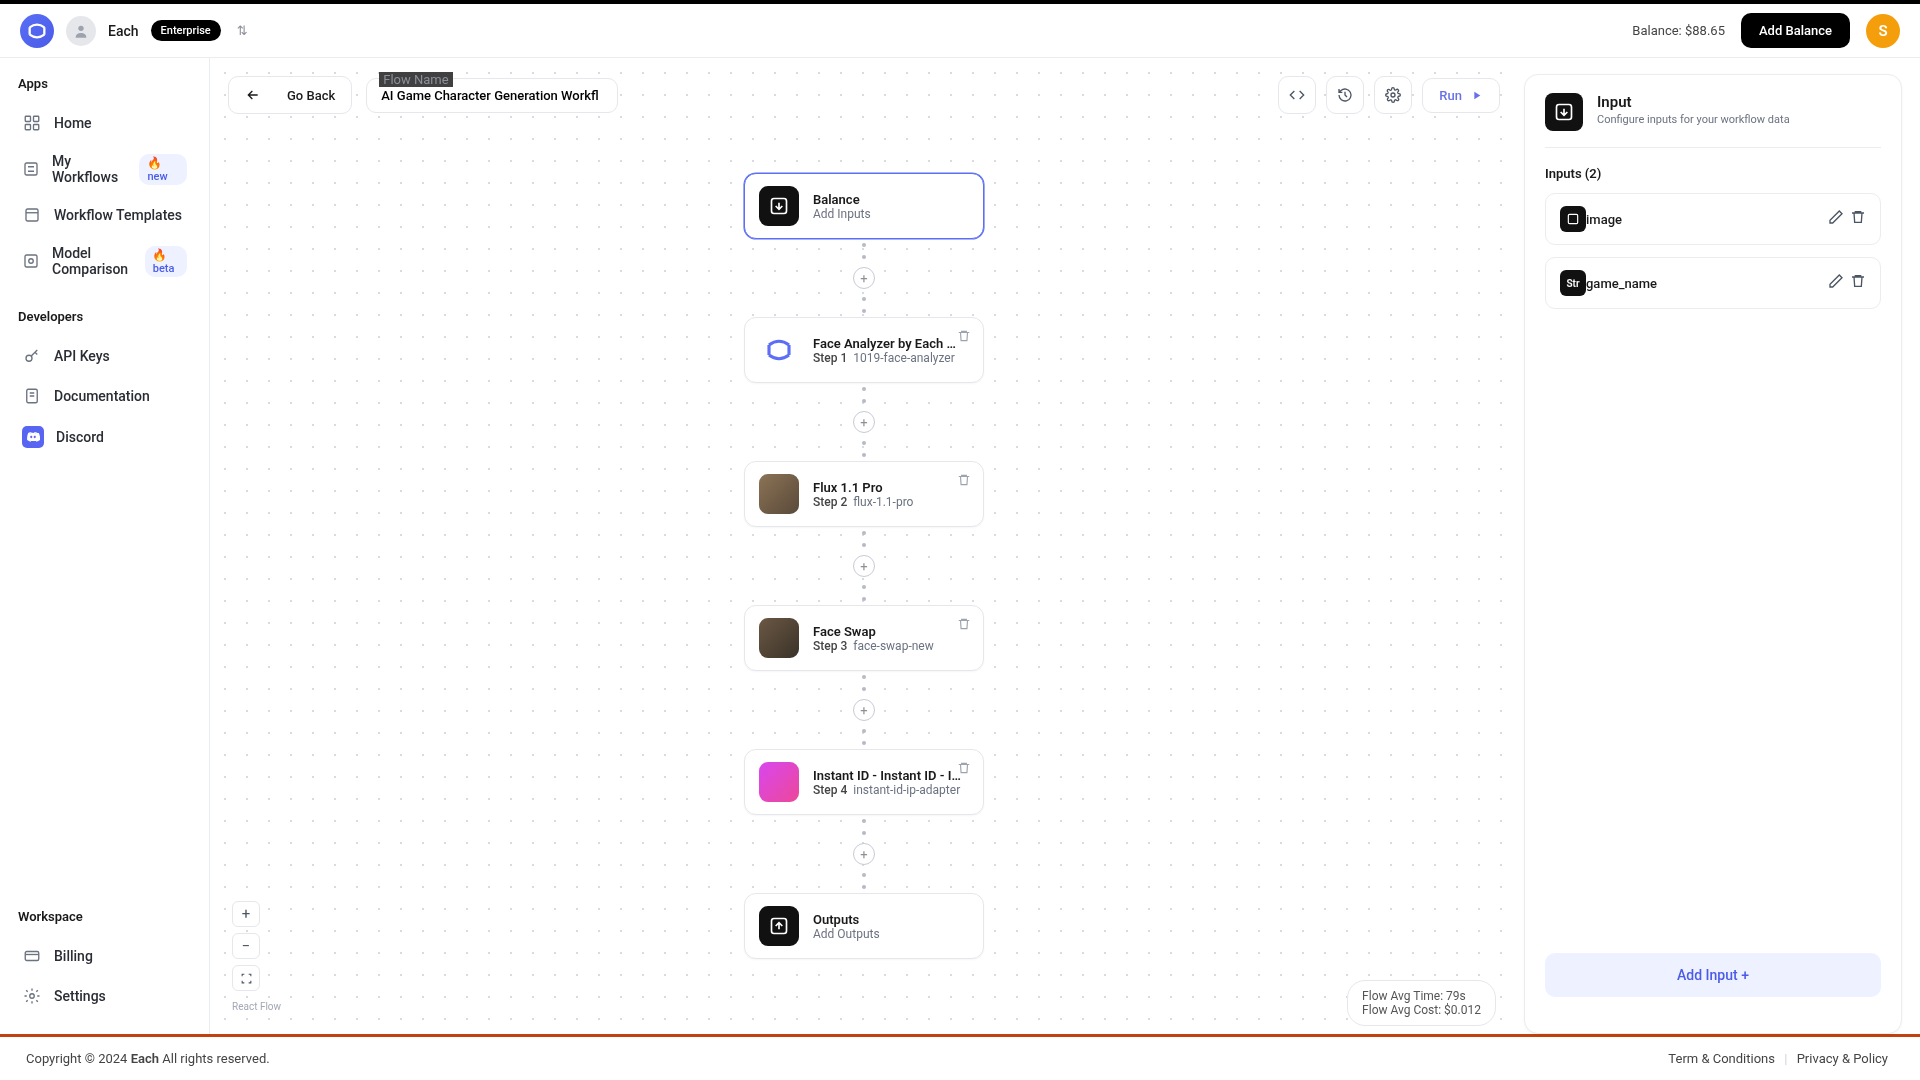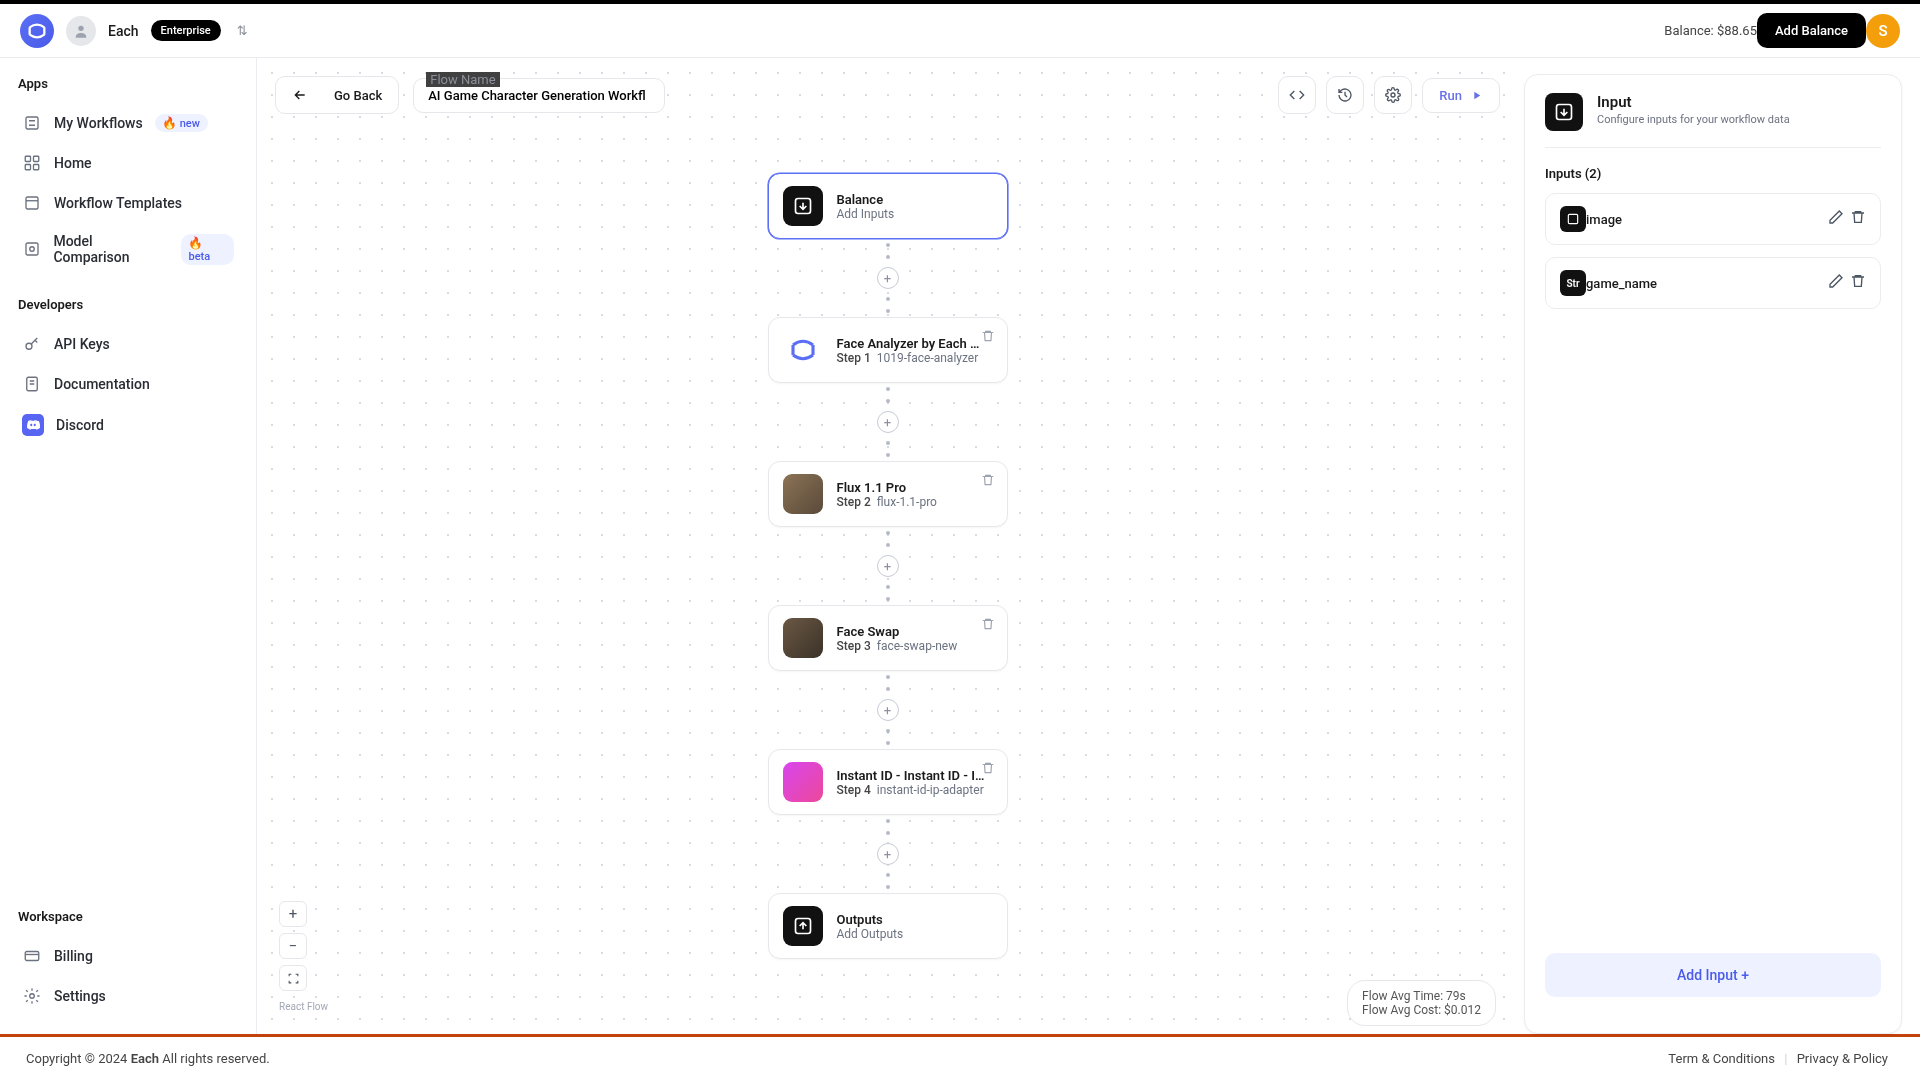--- a/index.html
+++ b/index.html
@@ -6,26 +6,26 @@
 body { background: #fff; color: #1a1a1a; width: 1920px; height: 1080px; overflow: hidden; transform-origin: top left; }
 .top-band { height: 4px; background: #000; }
 .header { height: 54px; display: flex; align-items: center; justify-content: space-between; padding: 0 20px; border-bottom: 1px solid #eaecef; }
 .header-left { display: flex; align-items: center; gap: 12px; }
 .logo { width: 34px; height: 34px; background: linear-gradient(135deg,#5b6ef5,#4a5ce8); border-radius: 50%; display: flex; align-items: center; justify-content: center; }
 .logo svg { width: 22px; height: 22px; }
 .user-circle { width: 30px; height: 30px; border-radius: 50%; background: #e5e7eb; display: flex; align-items: center; justify-content: center; color: #9ca3af; }
 .org-name { font-size: 14px; font-weight: 500; }
 .badge-dark { background: #000; color: #fff; font-size: 11px; padding: 4px 10px; border-radius: 12px; font-weight: 500; }
 .updown { color: #8b8f9a; font-size: 13px; margin-left: 4px; }
-.header-right { display: flex; align-items: center; }
+.header-right { display: flex; align-items: center; gap: 16px; }
 .balance-text { font-size: 13px; color: #444; }
 .btn-black { background: #000; color: #fff; border: none; padding: 10px 18px; border-radius: 10px; font-size: 13px; font-weight: 500; cursor: pointer; }
 .avatar { width: 34px; height: 34px; border-radius: 50%; background: #f59e0b; color: #fff; display: flex; align-items: center; justify-content: center; font-weight: 600; font-size: 15px; }
 .layout { display: flex; height: calc(100% - 58px - 46px); }
-.sidebar { width: 257px; border-right: 1px solid #eaecef; padding: 18px 14px; display: flex; flex-direction: column; }
+.sidebar { width: 210px; border-right: 1px solid #eaecef; padding: 18px 14px; display: flex; flex-direction: column; }
 .side-section-title { font-size: 13px; font-weight: 600; color: #1a1a1a; margin-bottom: 12px; padding-left: 4px; }
 .side-item { display: flex; align-items: center; gap: 12px; padding: 10px 8px; border-radius: 8px; cursor: pointer; color: #2a2d34; font-size: 14px; font-weight: 500; }
 .side-icon { width: 20px; height: 20px; color: #6b7280; display: flex; align-items: center; justify-content: center; }
 .pill { font-size: 11px; padding: 2px 8px; border-radius: 10px; background: #eef1ff; color: #4a5ce8; font-weight: 500; }
 .pill-beta { background: #eef1ff; color: #4a5ce8; }
 .fire { font-size: 12px; margin-right: 2px; }
 .discord-icon { background: #5865f2; width: 22px; height: 22px; border-radius: 5px; display: flex; align-items: center; justify-content: center; color: #fff; font-size: 12px; }
 .side-spacer { flex: 1; }
 .side-gap { height: 22px; }
 
@@ -112,37 +112,37 @@
   </div>
 </div>
 
 <div class="layout">
 
   <div class="sidebar">
     <div class="side-section-title">Apps</div>
     <div class="side-item">
       <span class="side-icon">
           <svg width="18" height="18" viewBox="0 0 24 24" fill="none" stroke="currentColor" stroke-width="1.8">
-            <rect x="4" y="4" width="16" height="16" rx="2"></rect>
-            <path d="M8 9h8M8 15h8"></path>
-          </svg>
-        </span>
-      <span>My Workflows</span>
-      <span class="pill"><span class="fire">🔥</span><span>new</span></span>
-    </div>
-    <div class="side-item">
-      <span class="side-icon">
-          <svg width="18" height="18" viewBox="0 0 24 24" fill="none" stroke="currentColor" stroke-width="1.8">
             <rect x="3" y="3" width="7" height="7" rx="1"></rect>
             <rect x="14" y="3" width="7" height="7" rx="1"></rect>
             <rect x="3" y="14" width="7" height="7" rx="1"></rect>
             <rect x="14" y="14" width="7" height="7" rx="1"></rect>
           </svg>
         </span>
       <span>Home</span>
+    </div>
+    <div class="side-item">
+      <span class="side-icon">
+          <svg width="18" height="18" viewBox="0 0 24 24" fill="none" stroke="currentColor" stroke-width="1.8">
+            <rect x="4" y="4" width="16" height="16" rx="2"></rect>
+            <path d="M8 9h8M8 15h8"></path>
+          </svg>
+        </span>
+      <span>My Workflows</span>
+      <span class="pill"><span class="fire">🔥</span><span>new</span></span>
     </div>
     <div class="side-item">
       <span class="side-icon">
           <svg width="18" height="18" viewBox="0 0 24 24" fill="none" stroke="currentColor" stroke-width="1.8">
             <rect x="4" y="4" width="16" height="16" rx="2"></rect>
             <path d="M4 9h16"></path>
           </svg>
         </span>
       <span>Workflow Templates</span>
     </div>

